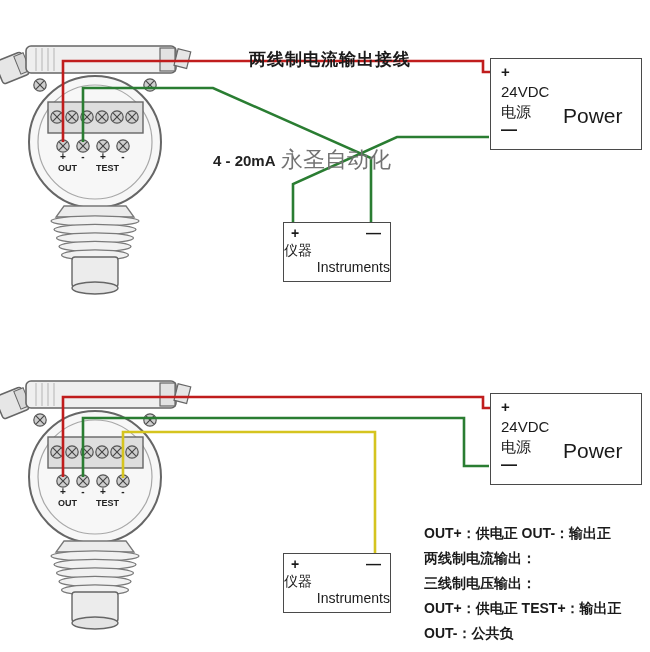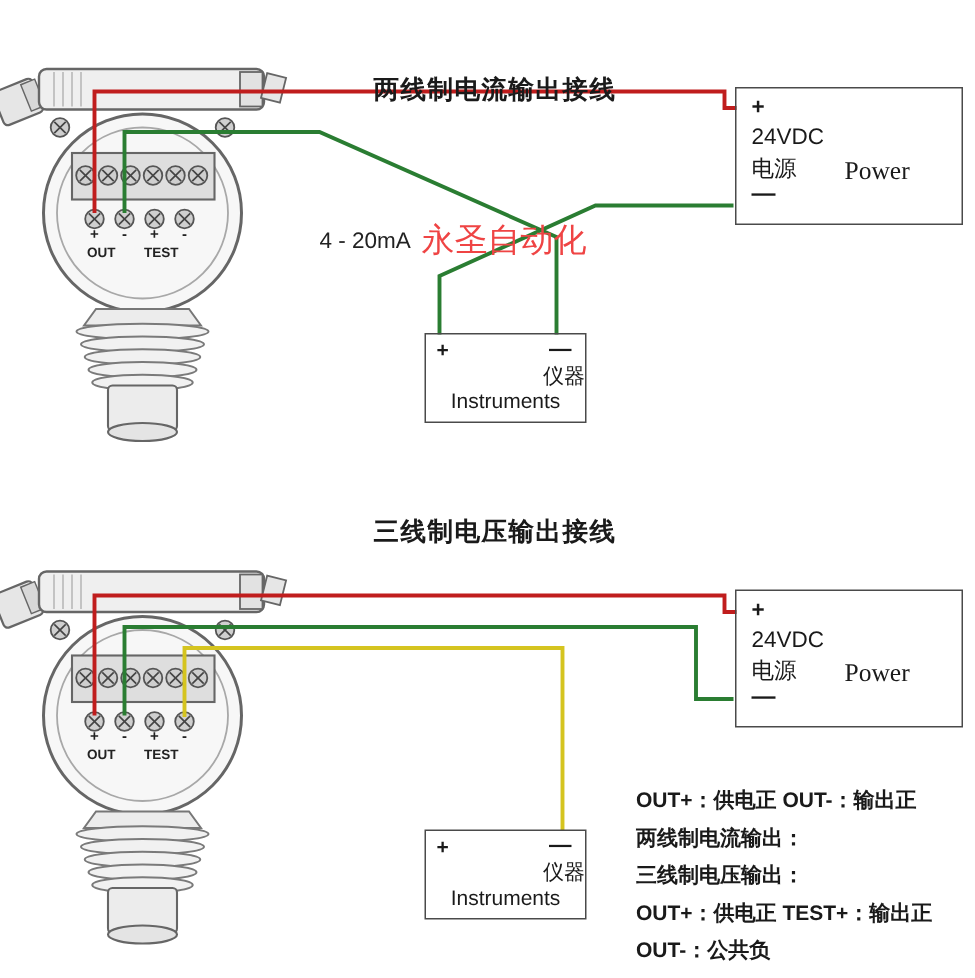--- a/index.html
+++ b/index.html
@@ -6,31 +6,31 @@
   #page{position:relative;width:650px;height:652px;background:#ffffff;overflow:hidden;
         font-family:"Liberation Sans",sans-serif;color:#1a1a1a;}
   #wires{position:absolute;left:0;top:0;z-index:1;}
   .title{position:absolute;left:85px;width:490px;text-align:center;font-size:17px;
          font-weight:bold;letter-spacing:1px;z-index:3;}
   .box{position:absolute;border:1.5px solid #4a4a4a;background:transparent;z-index:2;}
   .box span{position:absolute;white-space:nowrap;}
   .pw-plus{left:10px;top:4px;font-size:15px;font-weight:bold;}
   .pw-v{left:10px;top:24px;font-size:15px;text-align:right;}
   .pw-cn{left:10px;top:44px;font-size:15px;font-family:Liberation Serif, serif;}
-  .pw-en{left:72px;top:45px;font-size:17px;font-family:Liberation Serif, serif;}
+  .pw-en{left:72px;top:45px;font-size:21px;}
   .pw-minus{left:10px;top:62px;font-size:16px;font-weight:bold;}
   .in-plus{left:7px;top:2px;font-size:14px;font-weight:bold;}
   .in-minus{right:9px;top:1px;font-size:15px;font-weight:bold;}
-  .in-cn{left:0;top:19px;width:100%;text-align:right;font-size:14px;}
-  .in-en{left:0;top:36px;width:100%;text-align:center;font-size:14px;}
+  .in-cn{left:0;top:19px;width:100%;text-align:left;font-size:14px;}
+  .in-en{left:0;top:36px;width:100%;text-align:right;font-size:14px;}
   .tl{position:absolute;font-size:10px;font-weight:bold;text-align:center;width:10px;
       color:#222;z-index:3;}
   .tl2{position:absolute;font-size:9px;font-weight:bold;text-align:left;color:#222;z-index:3;}
-  .wire-label{position:absolute;left:213px;top:152px;font-size:15px;color:#222;z-index:3;}
-  .watermark{position:absolute;left:281px;top:145px;font-size:22px;color:#ef4444;z-index:3;}
+  .wire-label{position:absolute;left:213px;top:152px;font-size:15px;color:#222;z-index:3;font-weight:bold;}
+  .watermark{position:absolute;left:281px;top:145px;font-size:22px;color:#737373;z-index:3;}
   .notes{position:absolute;left:424px;top:521px;font-size:14px;font-weight:bold;
          line-height:25px;white-space:nowrap;z-index:3;}
 </style>
 </head>
 <body>
 
 <div id="page">
 
   <svg id="wires" width="650" height="652" viewBox="0 0 650 652">
     <defs>
@@ -115,21 +115,20 @@
     <span class="pw-minus">—</span>
   </div>
 
   <div class="box" style="left:283px;top:222px;width:106px;height:58px;">
     <span class="in-plus">+</span>
     <span class="in-minus">—</span>
     <span class="in-cn">仪器</span>
     <span class="in-en">Instruments</span>
   </div>
 
-  <div class="title" style="top:343px;">三线制电压输出接线</div>
 
   <span class="tl" style="left:58px;top:486px;">+</span>
   <span class="tl" style="left:78px;top:486px;">-</span>
   <span class="tl" style="left:98px;top:486px;">+</span>
   <span class="tl" style="left:118px;top:486px;">-</span>
   <span class="tl2" style="left:58px;top:498px;width:30px;">OUT</span>
   <span class="tl2" style="left:96px;top:498px;width:34px;">TEST</span>
 
   <div class="box" style="left:490px;top:393px;width:150px;height:90px;">
     <span class="pw-plus">+</span>

